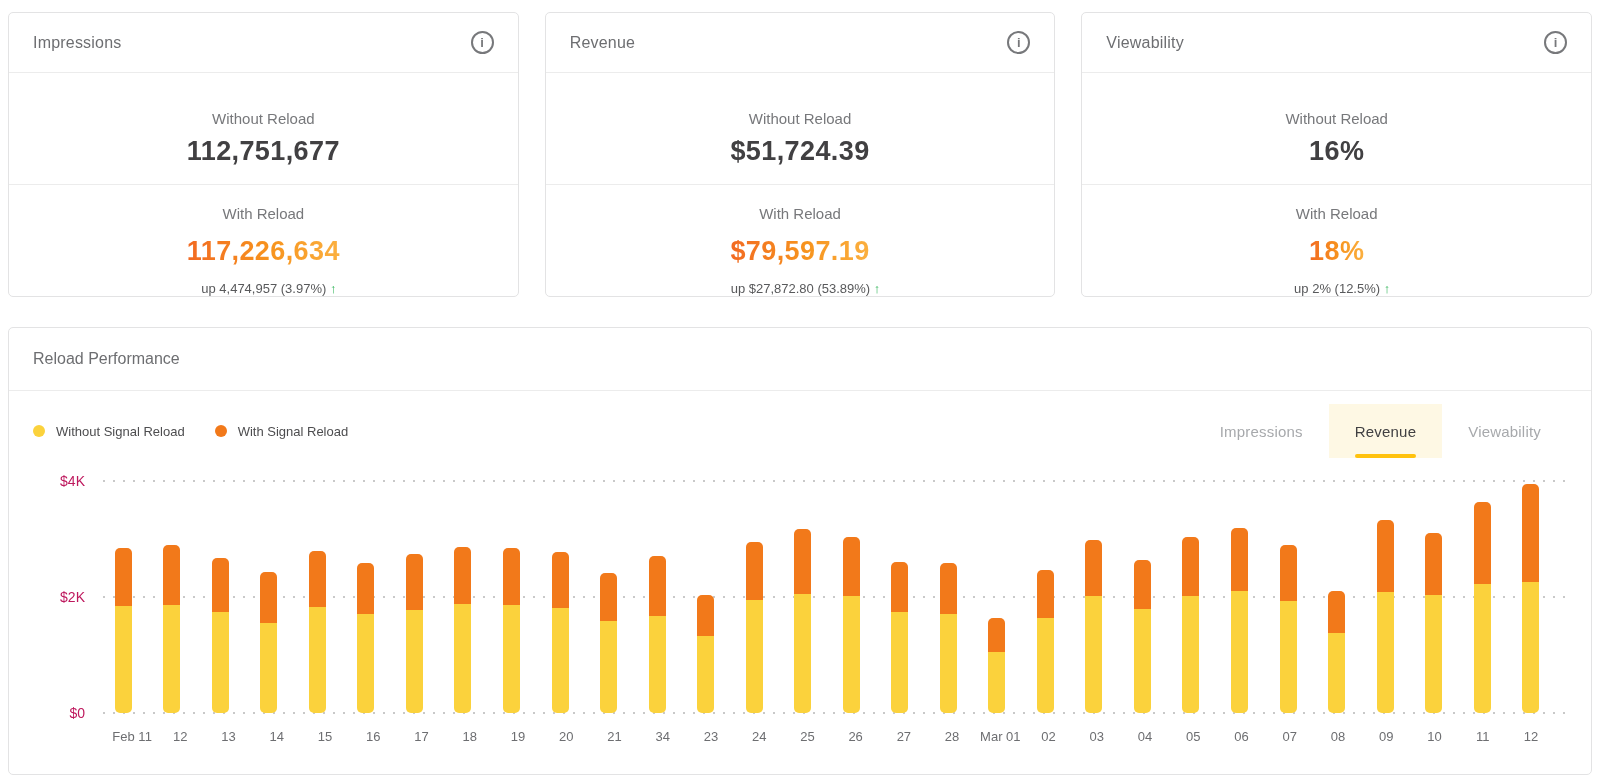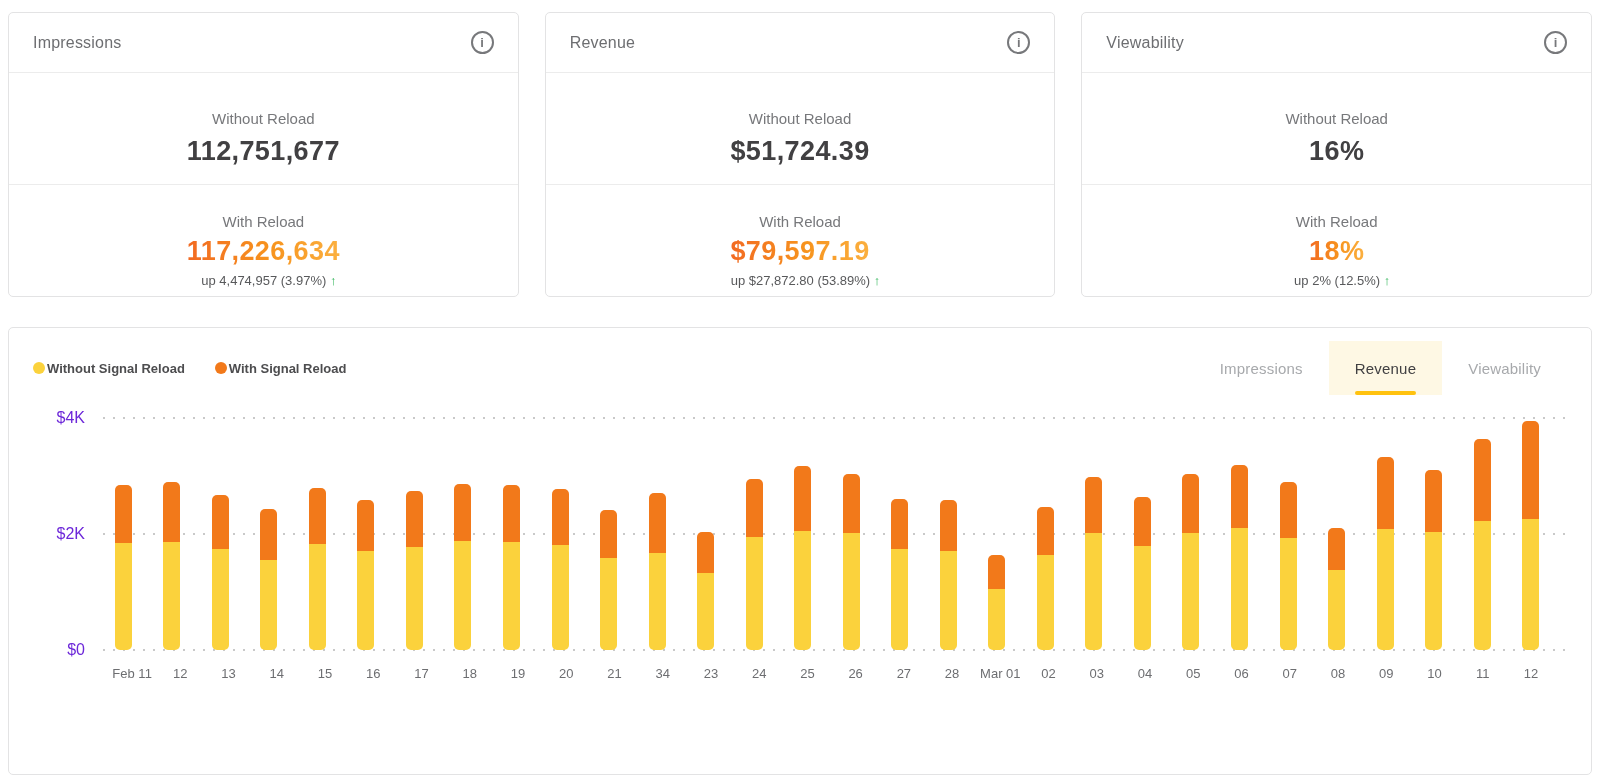--- a/index.html
+++ b/index.html
@@ -31,21 +31,21 @@
   .info-icon {
     width:23px; height:23px; border:2px solid #77787B; border-radius:50%;
     color:#77787B; font-size:13px; font-weight:700; line-height:19px;
     text-align:center; cursor:pointer; user-select:none; flex:none;
   }
 
   .kpi-section {
     flex:1; display:flex; flex-direction:column;
     align-items:center; justify-content:center; gap:9px;
   }
-  .kpi-section.with { border-top:1px solid #ECECEC; gap:6px; }
+  .kpi-section.with { border-top:1px solid #ECECEC; gap:14px; }
   .kpi-label { font-size:15px; color:#77787B;margin-top:20px; }
   .kpi-value { font-size:27px; font-weight:700; color:#414042; letter-spacing:.4px; }
   .kpi-value.accent {
     background:linear-gradient(90deg,#F26A22 0%,#F7941E 55%,#FBB040 100%);
     -webkit-background-clip:text; background-clip:text;
     -webkit-text-fill-color:transparent;
   }
   .kpi-delta { font-size:13px; color:#58595B;margin-left:11px; }
   .up-arrow { color:#2FB457; font-weight:700; }
 
@@ -54,21 +54,21 @@
   .chart-header {
     height:63px; flex:none; display:flex; align-items:center;
     padding:0 24px; border-bottom:1px solid #ECECEC;
     font-size:16px; color:#6D6E71;
   }
   .chart-controls {
     display:flex; justify-content:space-between; align-items:center;
     padding:8px 24px 0 24px; height:72px; flex:none;
   }
   .legend { display:flex; gap:30px; align-items:center; }
-  .legend-item { display:flex; align-items:center; gap:2px; font-size:13px; color:#4D4D4F;font-weight:bold; }
+  .legend-item { display:flex; align-items:center; gap:11px; font-size:13px; color:#4D4D4F; }
   .legend-dot { width:12px; height:12px; border-radius:50%; flex:none; }
 
   .tabs { display:flex; align-items:stretch; height:54px; }
   .tab {
     position:relative; border:none; background:transparent; cursor:pointer;
     font-family:"Liberation Sans", sans-serif; font-size:15px; color:#A7A9AC;
     padding:0 26px; letter-spacing:.2px;
   }
   .tab.active { color:#414042; background:#FEF8E4; }
   .tab.active::after {
@@ -79,21 +79,21 @@
   .chart-body { padding:18px 24px 24px 24px; flex:1; }
   .plot-wrap { position:relative; margin-left:66px; height:232px; }
   .gridline {
     position:absolute; left:0; right:0; height:2px;
     background-image:radial-gradient(circle, #C9C9C9 1px, transparent 1.3px);
     background-size:10px 2px; background-repeat:repeat-x;
     background-position:0 0;
   }
   .ytick {
     position:absolute; right:calc(100% + 14px); transform:translateY(-50%);
-    font-size:16px; color:#6d28d9; white-space:nowrap;
+    font-size:14px; color:#be185d; white-space:nowrap;
   }
   .bars { position:absolute; left:0; right:12px; top:0; bottom:0; display:flex; align-items:flex-end; }
   .bar-slot { flex:1; display:flex; justify-content:center; align-items:flex-end; height:100%; }
   .bar {
     width:17px; display:flex; flex-direction:column;
     border-radius:5px; overflow:hidden;
   }
   .seg { width:100%; }
   .xlabels { display:flex; margin-left:75px; padding-top:16px; padding-right:12px; }
   .xlabel { flex:1; text-align:center; font-size:13px; color:#6D6E71; white-space:nowrap; }
@@ -158,20 +158,23 @@
         <div class="kpi-delta">
           <span>up 2% (12.5%)</span>
           <span class="up-arrow">↑</span>
         </div>
       </div>
     </section>
 
   </div>
 
   <section class="card chart-card">
+    <header class="chart-header">
+      <span>Reload Performance</span>
+    </header>
 
     <div class="chart-controls">
       <div class="legend" id="legend">
           <div class="legend-item">
             <div class="legend-dot" style="background: rgb(251, 210, 60);"></div>
             <div class="legend-label" style="display: inline;">Without Signal Reload</div>
           </div>
           <div class="legend-item">
             <div class="legend-dot" style="background: rgb(242, 121, 26);"></div>
             <div class="legend-label" style="display: inline;">With Signal Reload</div>

